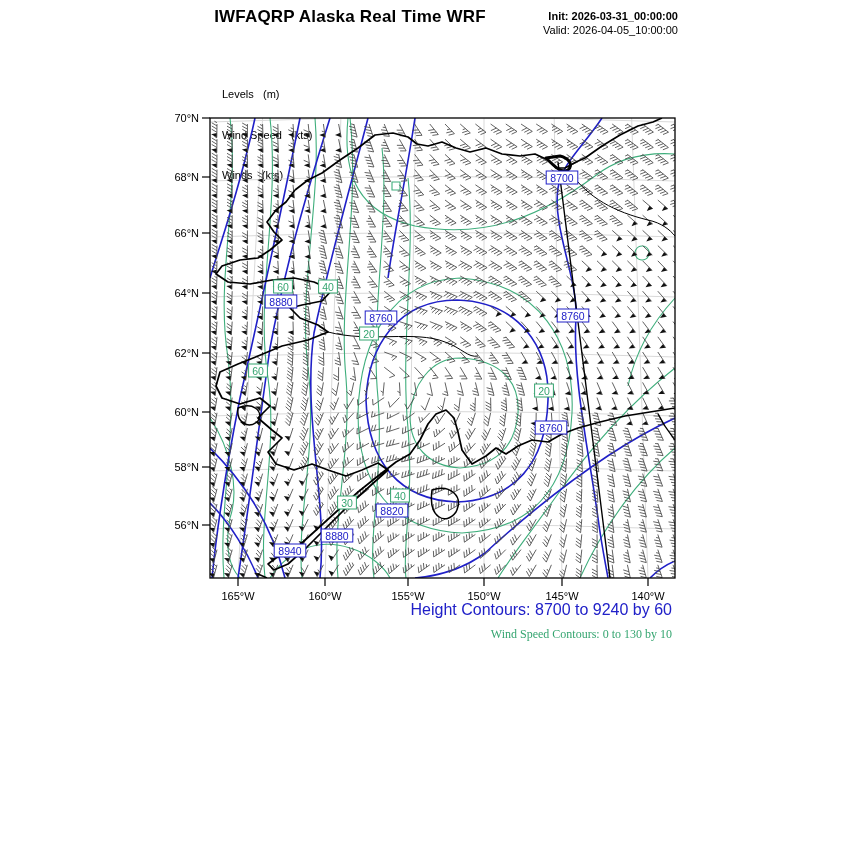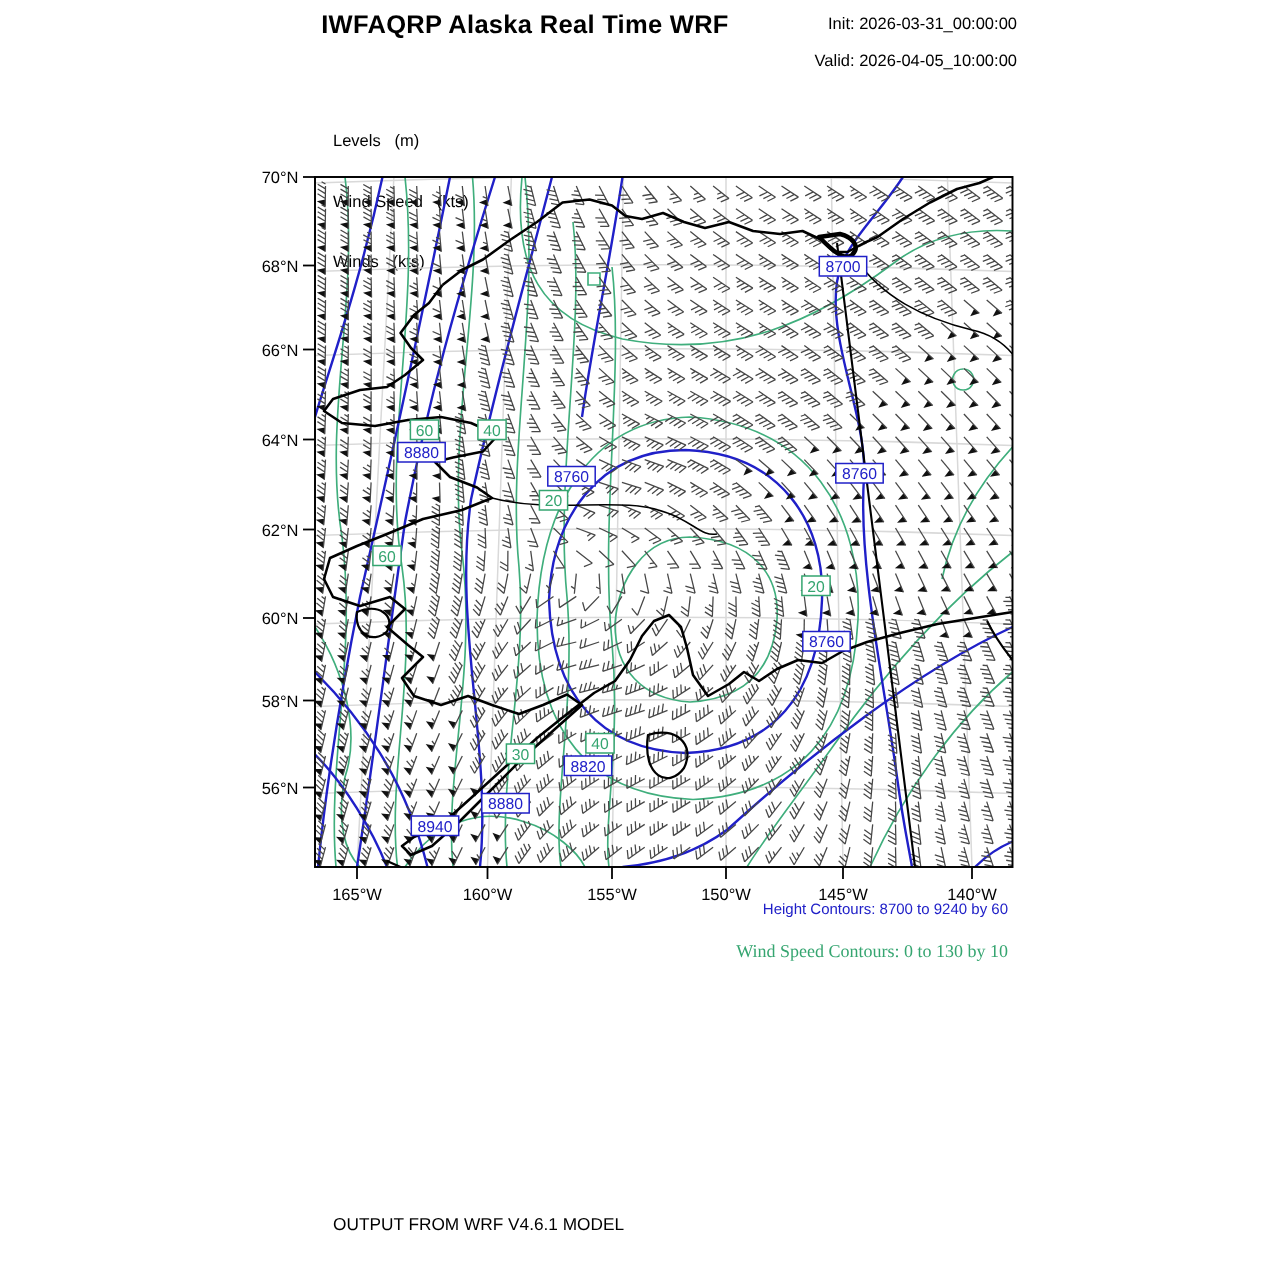--- a/index.html
+++ b/index.html
@@ -1,25 +1,25 @@
 <!DOCTYPE html>
 <html><head>
 <meta charset="utf-8">
 <style>
   html,body{margin:0;padding:0;background:#ffffff;}
   .page{position:relative;width:764px;height:850px;background:#fff;overflow:hidden;
         font-family:"Liberation Sans","DejaVu Sans",sans-serif;color:#000;}
   .title{position:absolute;top:7px;left:100px;width:500px;text-align:center;
          font-size:17px;font-weight:bold;letter-spacing:0.2px;}
   .initline{position:absolute;top:10px;left:430px;width:248px;text-align:right;
-            font-size:11px;font-weight:normal;}
+            font-size:11px;font-weight:bold;}
   .validline{position:absolute;top:24px;left:430px;width:248px;text-align:right;
-             font-size:11px;font-weight:normal;margin-top:11px;}
+             font-size:11px;font-weight:normal;}
   .legend{position:absolute;top:61px;left:222px;font-size:11px;line-height:13.5px;white-space:pre;}
-  .annot-height{position:absolute;top:601px;left:300px;width:372px;text-align:right;font-size:10px;}
+  .annot-height{position:absolute;top:601px;left:300px;width:372px;text-align:right;font-size:16px;}
   .annot-wind{position:absolute;top:627px;left:300px;width:372px;text-align:right;font-size:12px;font-family:Liberation Serif, serif;}
   .footer{position:absolute;top:810px;left:222px;font-size:11.5px;line-height:14px;}
   .mapwrap{position:absolute;top:0;left:0;width:850px;height:670px;}
   svg text{font-family:"Liberation Sans","DejaVu Sans",sans-serif;}
 </style>
 </head>
 <body>
 
 <div class="page">
 
@@ -1452,16 +1452,15 @@
           <line x1="648" y1="578" x2="648" y2="586" stroke="#000" stroke-width="1.2"></line>
           <text x="648" y="600" text-anchor="middle" font-size="11px" fill="#000">140°W</text>
         </g>
       </svg>
   </div>
 
   <div class="annot-height" style="color: rgb(32, 32, 200);">Height Contours: 8700 to 9240 by 60</div>
   <div class="annot-wind" style="color: rgb(53, 165, 112);">Wind Speed Contours: 0 to 130 by 10</div>
 
   <div class="footer">
-    <div>OUTPUT FROM WRF V4.6.1 MODEL</div>
   </div>
 
 </div>
 
 </body></html>

